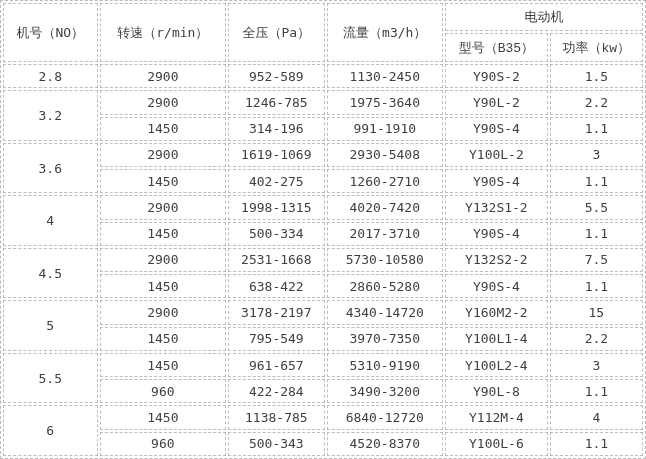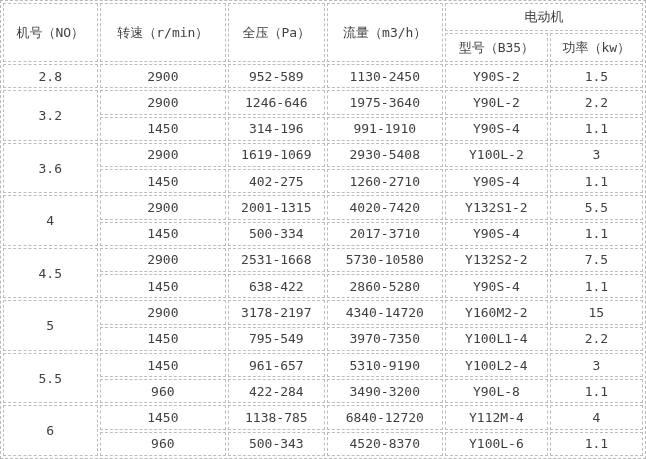--- a/index.html
+++ b/index.html
@@ -32,21 +32,21 @@
     border: 1px dashed #bdbdbd;
     text-align: center;
     vertical-align: middle;
     padding: 1px 2px;
     font-weight: normal;
     overflow: hidden;
     white-space: nowrap;
     background: #ffffff;
   }
   table.spec-table thead tr.top-header-row th { height: 24px; }
-  table.spec-table thead tr.sub-header-row th { height: 25px; }
+  table.spec-table thead tr.sub-header-row th { height: 25px; font-family: Liberation Mono, monospace; }
 </style>
 </head>
 <body>
 
 <div class="page">
   <table class="spec-table">
     <colgroup>
       <col style="width:15.0%">
       <col style="width:20.1%">
       <col style="width:15.3%">
@@ -72,21 +72,21 @@
           <td rowspan="1">2.8</td>
           <td>2900</td>
           <td>952-589</td>
           <td>1130-2450</td>
           <td>Y90S-2</td>
           <td>1.5</td>
         </tr>
         <tr>
           <td rowspan="2">3.2</td>
           <td>2900</td>
-          <td>1246-646</td>
+          <td>1246-785</td>
           <td>1975-3640</td>
           <td>Y90L-2</td>
           <td>2.2</td>
         </tr>
         <tr>
           <td>1450</td>
           <td>314-196</td>
           <td>991-1910</td>
           <td>Y90S-4</td>
           <td>1.1</td>
@@ -102,21 +102,21 @@
         <tr>
           <td>1450</td>
           <td>402-275</td>
           <td>1260-2710</td>
           <td>Y90S-4</td>
           <td>1.1</td>
         </tr>
         <tr>
           <td rowspan="2">4</td>
           <td>2900</td>
-          <td>2001-1315</td>
+          <td>1998-1315</td>
           <td>4020-7420</td>
           <td>Y132S1-2</td>
           <td>5.5</td>
         </tr>
         <tr>
           <td>1450</td>
           <td>500-334</td>
           <td>2017-3710</td>
           <td>Y90S-4</td>
           <td>1.1</td>

